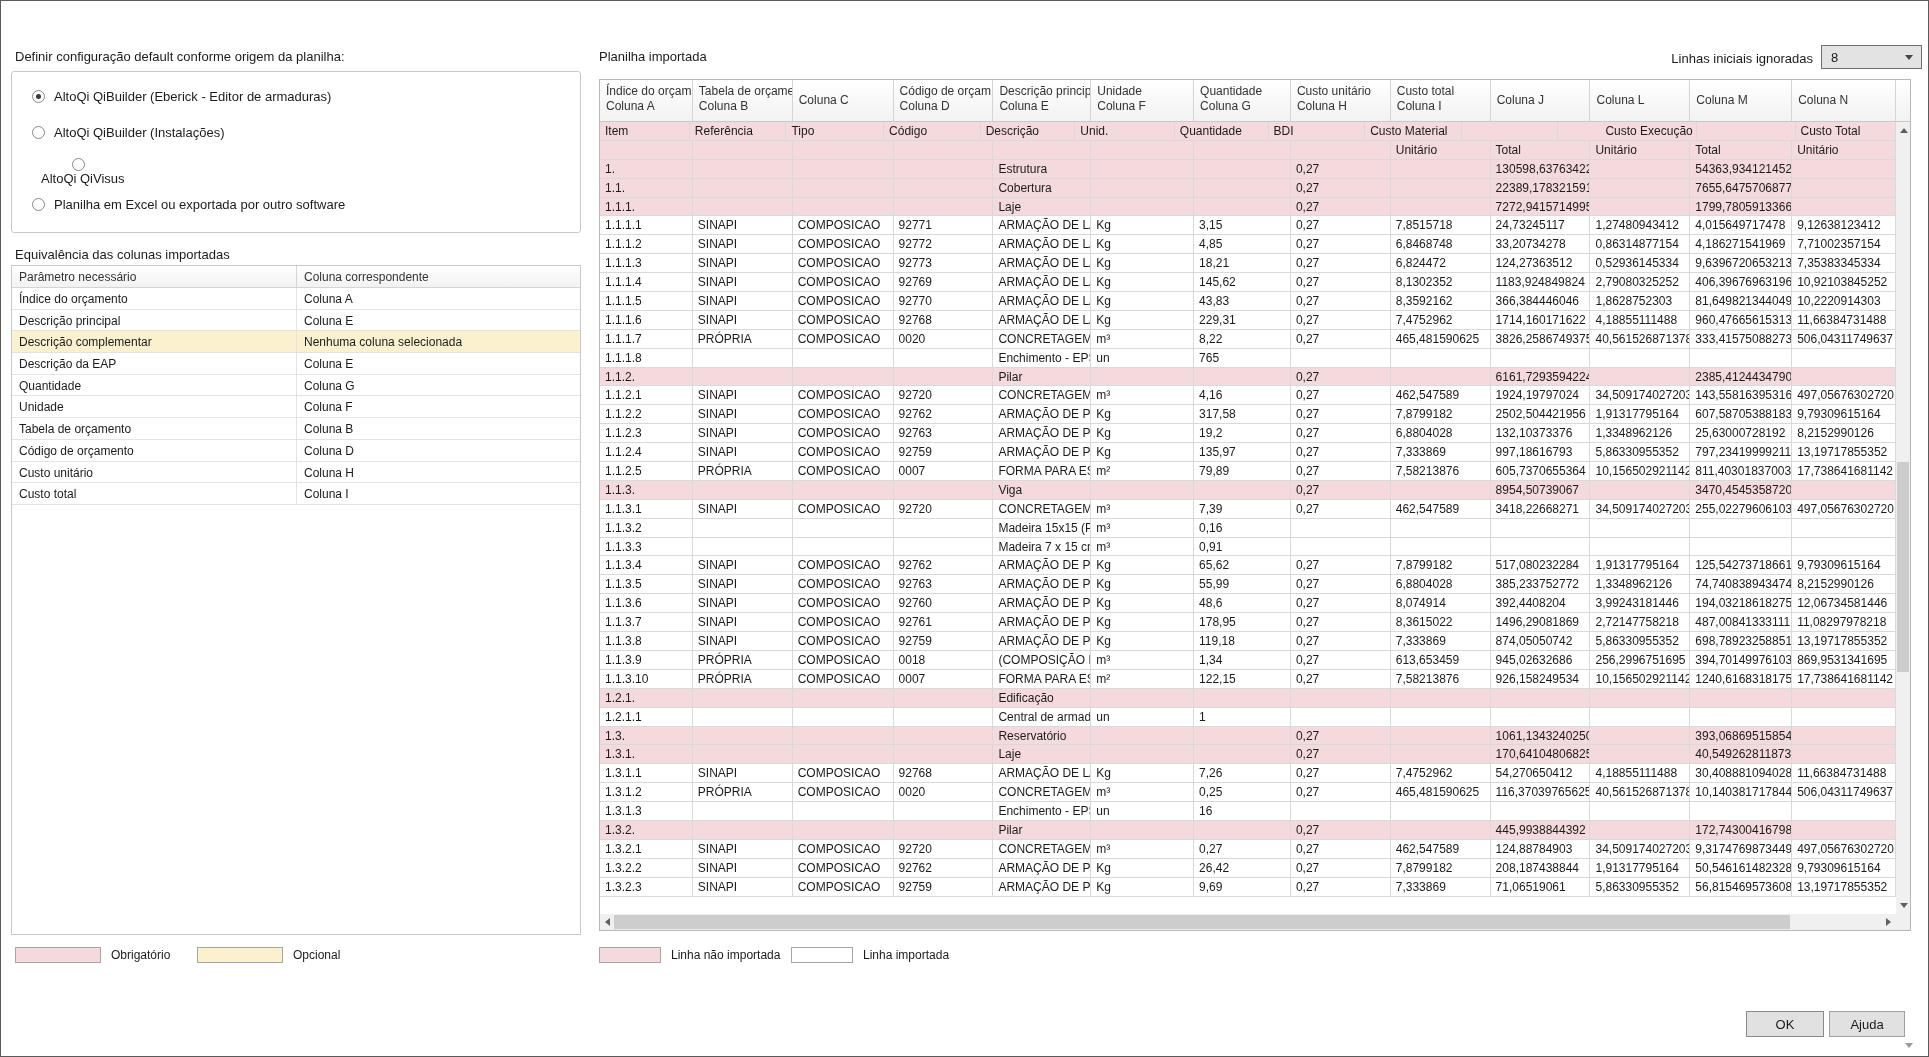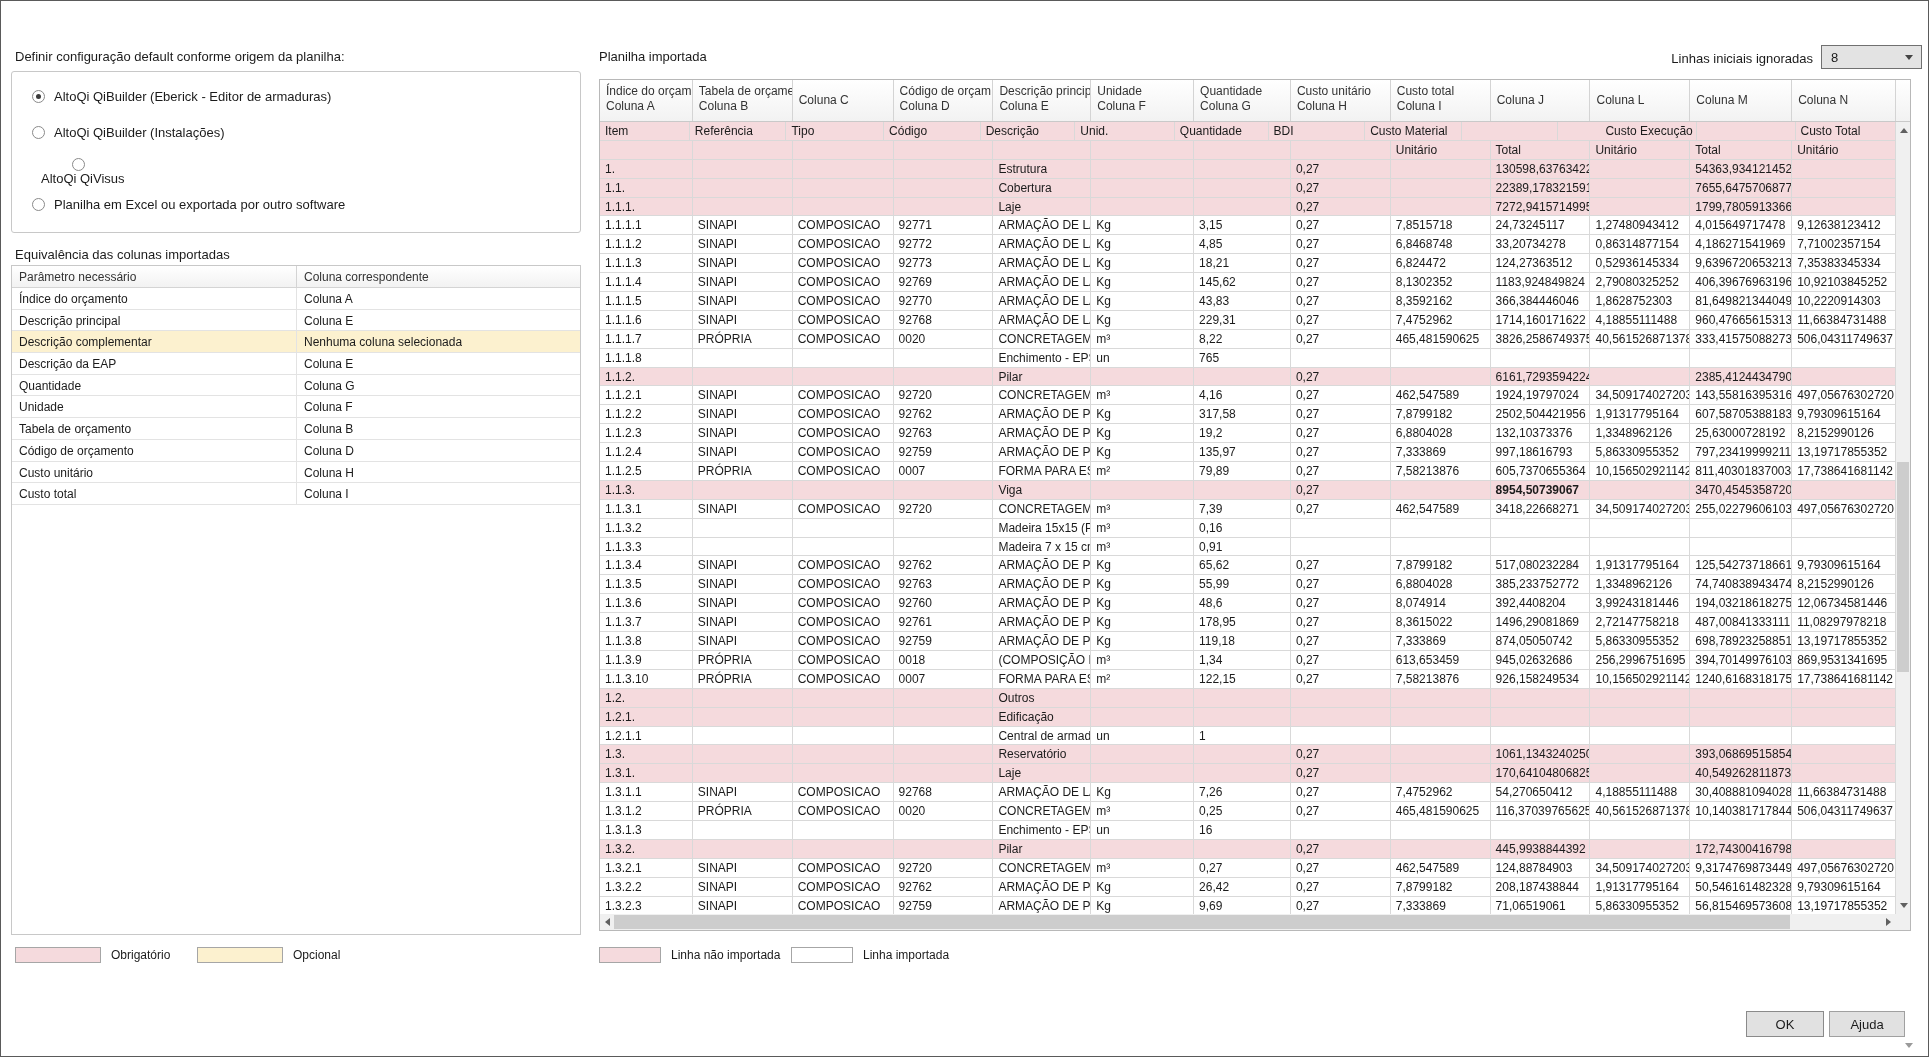--- a/index.html
+++ b/index.html
@@ -505,21 +505,21 @@
         <div class="grow pink">
           <div class="gcell" style="width: 93px;">1.1.3.</div>
           <div class="gcell" style="width: 100px;"></div>
           <div class="gcell" style="width: 101px;"></div>
           <div class="gcell" style="width: 100px;"></div>
           <div class="gcell" style="width: 98px;">Viga</div>
           <div class="gcell" style="width: 103px;"></div>
           <div class="gcell" style="width: 97px;"></div>
           <div class="gcell" style="width: 100px;">0,27</div>
           <div class="gcell" style="width: 100px;"></div>
-          <div class="gcell" style="width: 100px; font-weight: bold;">8954,50739067</div>
+          <div class="gcell" style="width: 100px;">8954,50739067</div>
           <div class="gcell" style="width: 100px;"></div>
           <div class="gcell" style="width: 102px;">3470,4545358720</div>
           <div class="gcell" style="width: 104px;"></div>
         </div>
         <div class="grow">
           <div class="gcell" style="width: 93px;">1.1.3.1</div>
           <div class="gcell" style="width: 100px;">SINAPI</div>
           <div class="gcell" style="width: 101px;">COMPOSICAO</div>
           <div class="gcell" style="width: 100px;">92720</div>
           <div class="gcell" style="width: 98px;">CONCRETAGEM D</div>
@@ -659,35 +659,20 @@
           <div class="gcell" style="width: 100px;">0007</div>
           <div class="gcell" style="width: 98px;">FORMA PARA EST</div>
           <div class="gcell" style="width: 103px;">m²</div>
           <div class="gcell" style="width: 97px;">122,15</div>
           <div class="gcell" style="width: 100px;">0,27</div>
           <div class="gcell" style="width: 100px;">7,58213876</div>
           <div class="gcell" style="width: 100px;">926,158249534</div>
           <div class="gcell" style="width: 100px;">10,156502921142</div>
           <div class="gcell" style="width: 102px;">1240,6168318175</div>
           <div class="gcell" style="width: 104px;">17,738641681142</div>
-        </div>
-        <div class="grow pink">
-          <div class="gcell" style="width: 93px;">1.2.</div>
-          <div class="gcell" style="width: 100px;"></div>
-          <div class="gcell" style="width: 101px;"></div>
-          <div class="gcell" style="width: 100px;"></div>
-          <div class="gcell" style="width: 98px;">Outros</div>
-          <div class="gcell" style="width: 103px;"></div>
-          <div class="gcell" style="width: 97px;"></div>
-          <div class="gcell" style="width: 100px;"></div>
-          <div class="gcell" style="width: 100px;"></div>
-          <div class="gcell" style="width: 100px;"></div>
-          <div class="gcell" style="width: 100px;"></div>
-          <div class="gcell" style="width: 102px;"></div>
-          <div class="gcell" style="width: 104px;"></div>
         </div>
         <div class="grow pink">
           <div class="gcell" style="width: 93px;">1.2.1.</div>
           <div class="gcell" style="width: 100px;"></div>
           <div class="gcell" style="width: 101px;"></div>
           <div class="gcell" style="width: 100px;"></div>
           <div class="gcell" style="width: 98px;">Edificação</div>
           <div class="gcell" style="width: 103px;"></div>
           <div class="gcell" style="width: 97px;"></div>
           <div class="gcell" style="width: 100px;"></div>

